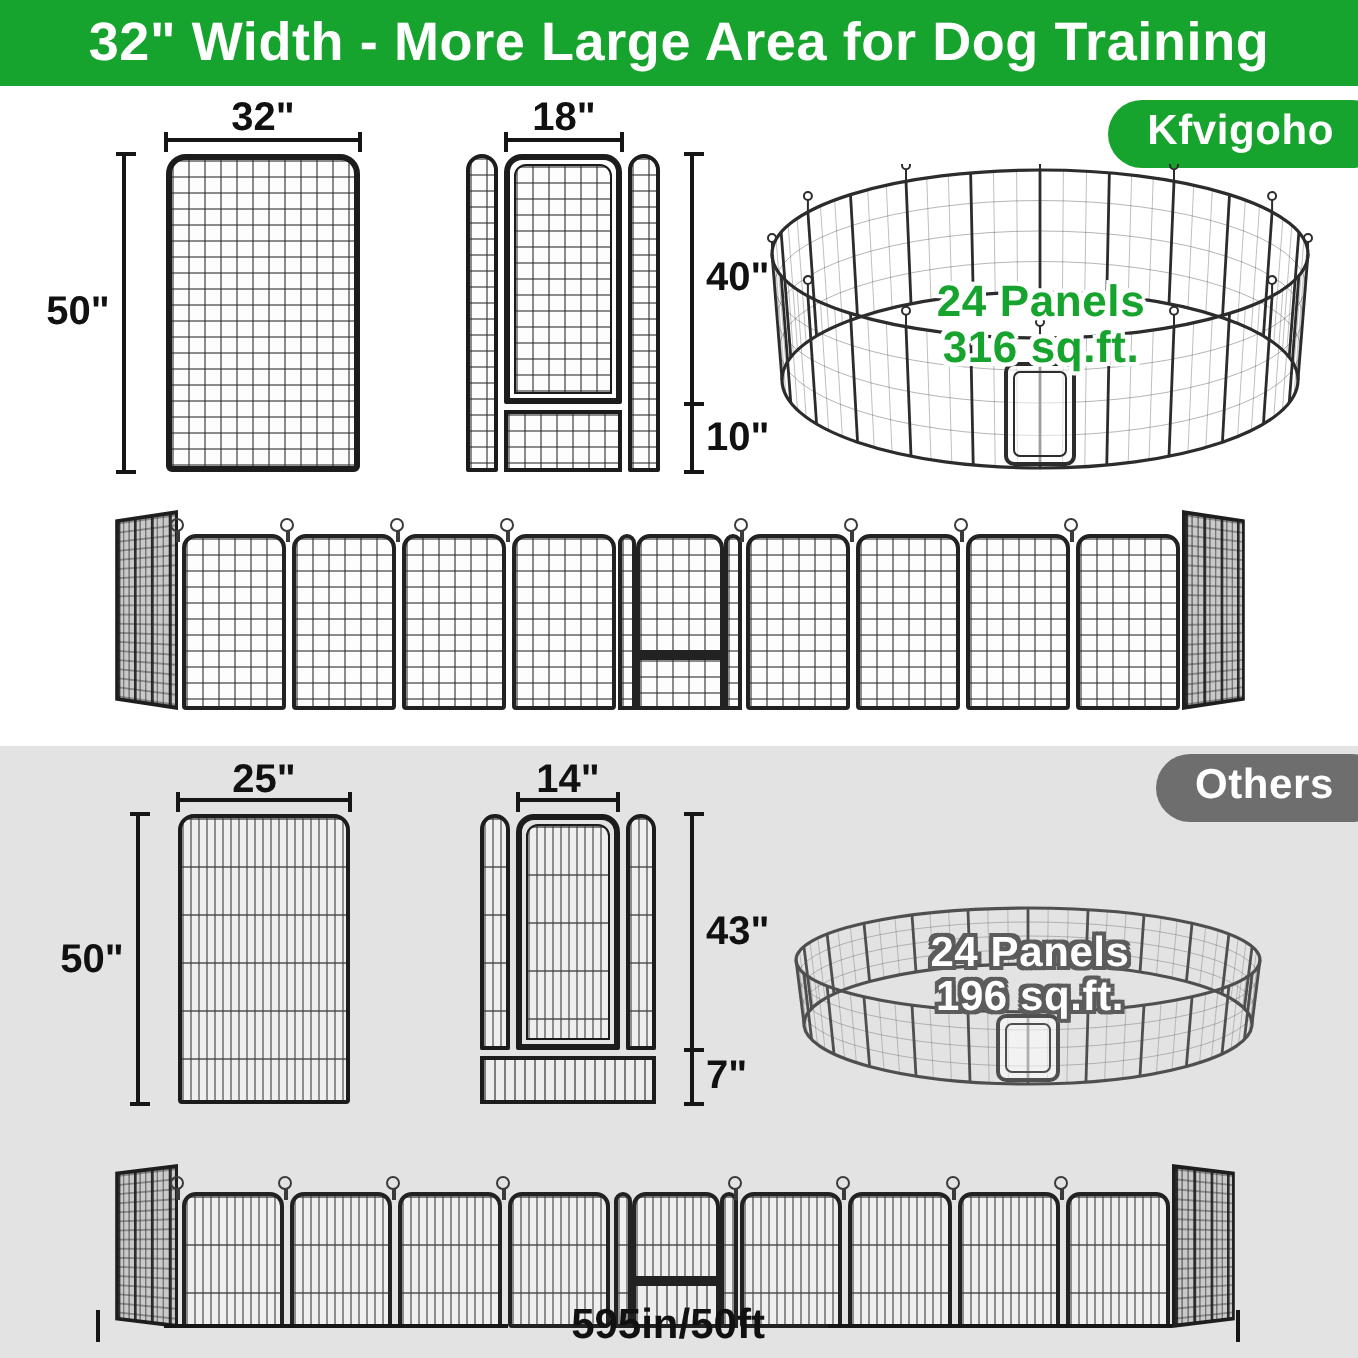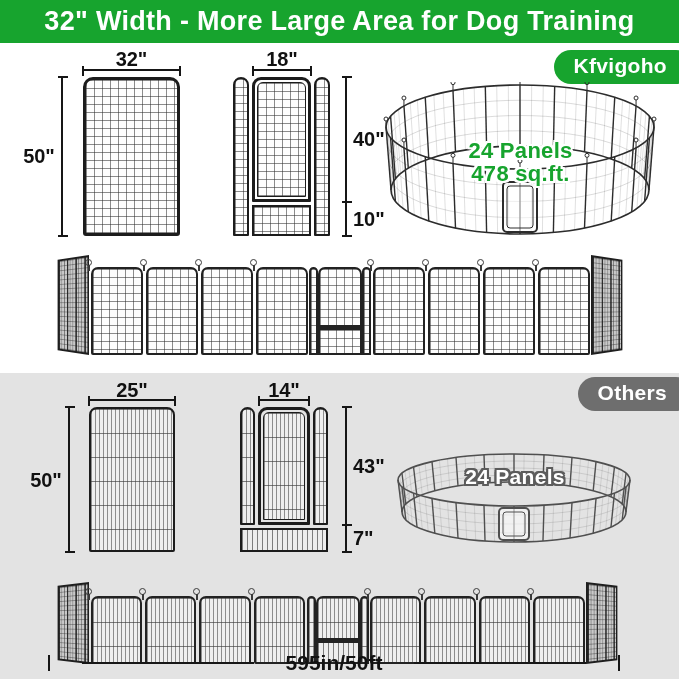--- a/index.html
+++ b/index.html
@@ -231,21 +231,21 @@
         <line x1="258.4452434629111" y1="27.250033006890632" x2="253.91370452772787" y2="89.40479648340923" stroke="#2c2c2c" stroke-width="0.5" stroke-opacity="0.3"></line>
         <line x1="262.9188111853117" y1="30.63515398032188" x2="258.22034808138216" y2="92.95111369367055" stroke="#2c2c2c" stroke-width="0.5" stroke-opacity="0.3"></line>
         <line x1="266.4340607227351" y1="34.12960010569413" x2="261.6044315912898" y2="96.61196201548908" stroke="#2c2c2c" stroke-width="1.4" stroke-opacity="1"></line>
         <line x1="268.9642389036359" y1="37.70677653798892" x2="264.04020013857485" y2="100.35948018265506" stroke="#2c2c2c" stroke-width="0.5" stroke-opacity="0.3"></line>
         <line x1="270.49008954429394" y1="41.33945880459835" x2="265.5091160538352" y2="104.16514731910303" stroke="#2c2c2c" stroke-width="0.5" stroke-opacity="0.3"></line>
         <rect x="120" y="100" width="34" height="50" rx="4" fill="#fff" fill-opacity="0.55" stroke="#2c2c2c" stroke-width="2"></rect>
         <rect x="124" y="104" width="26" height="42" rx="3" fill="none" stroke="#2c2c2c" stroke-width="1"></rect>
       </svg>
     <div class="pentext k" style="left:383px;top:96px;width:275px;">
       <div>24 Panels</div>
-      <div>478 sq.ft.</div>
+      <div>316 sq.ft.</div>
     </div>
 
     <div class="prow row-k" style="left:45px;top:212px;width:590px;height:100px;">
       <div class="endgrp l mesh-dark"></div>
       <div class="rpanel mesh-k"></div>
       <div class="rpanel mesh-k"></div>
       <div class="rpanel mesh-k"></div>
       <div class="rpanel mesh-k"></div>
       <div class="rdoor">
         <div class="sstrip mesh-k"></div>
@@ -364,20 +364,21 @@
         <line x1="224.1317032962514" y1="19.01192519474182" x2="220.50647214810482" y2="49.32145214777903" stroke="#4f4f4f" stroke-width="0.5" stroke-opacity="0.3"></line>
         <line x1="228.00434401116536" y1="21.107476273532594" x2="224.2455735280217" y2="51.73939570022992" stroke="#4f4f4f" stroke-width="0.5" stroke-opacity="0.3"></line>
         <line x1="231.04739584953194" y1="23.270704827334463" x2="227.18369254437565" y2="54.235428646924376" stroke="#4f4f4f" stroke-width="1.4" stroke-opacity="1"></line>
         <line x1="233.23769934941612" y1="25.48514738065981" x2="229.2984683373673" y2="56.79055466999209" stroke="#4f4f4f" stroke-width="0.5" stroke-opacity="0.3"></line>
         <line x1="234.5585849786425" y1="27.733950688560885" x2="230.5738061862755" y2="59.38532771757025" stroke="#4f4f4f" stroke-width="0.5" stroke-opacity="0.3"></line>
         <rect x="104" y="58" width="30" height="32" rx="4" fill="#fff" fill-opacity="0.55" stroke="#4f4f4f" stroke-width="2"></rect>
         <rect x="108" y="62" width="22" height="24" rx="3" fill="none" stroke="#4f4f4f" stroke-width="1"></rect>
       </svg>
     <div class="pentext o" style="left:395px;top:93px;width:240px;">
       <div>24 Panels</div>
+      <div>196 sq.ft.</div>
     </div>
 
     <div class="prow row-o" style="left:45px;top:209px;width:585px;height:82px;">
       <div class="endgrp l mesh-dark"></div>
       <div class="rpanel mesh-o"></div>
       <div class="rpanel mesh-o"></div>
       <div class="rpanel mesh-o"></div>
       <div class="rpanel mesh-o"></div>
       <div class="rdoor">
         <div class="sstrip mesh-o"></div>

